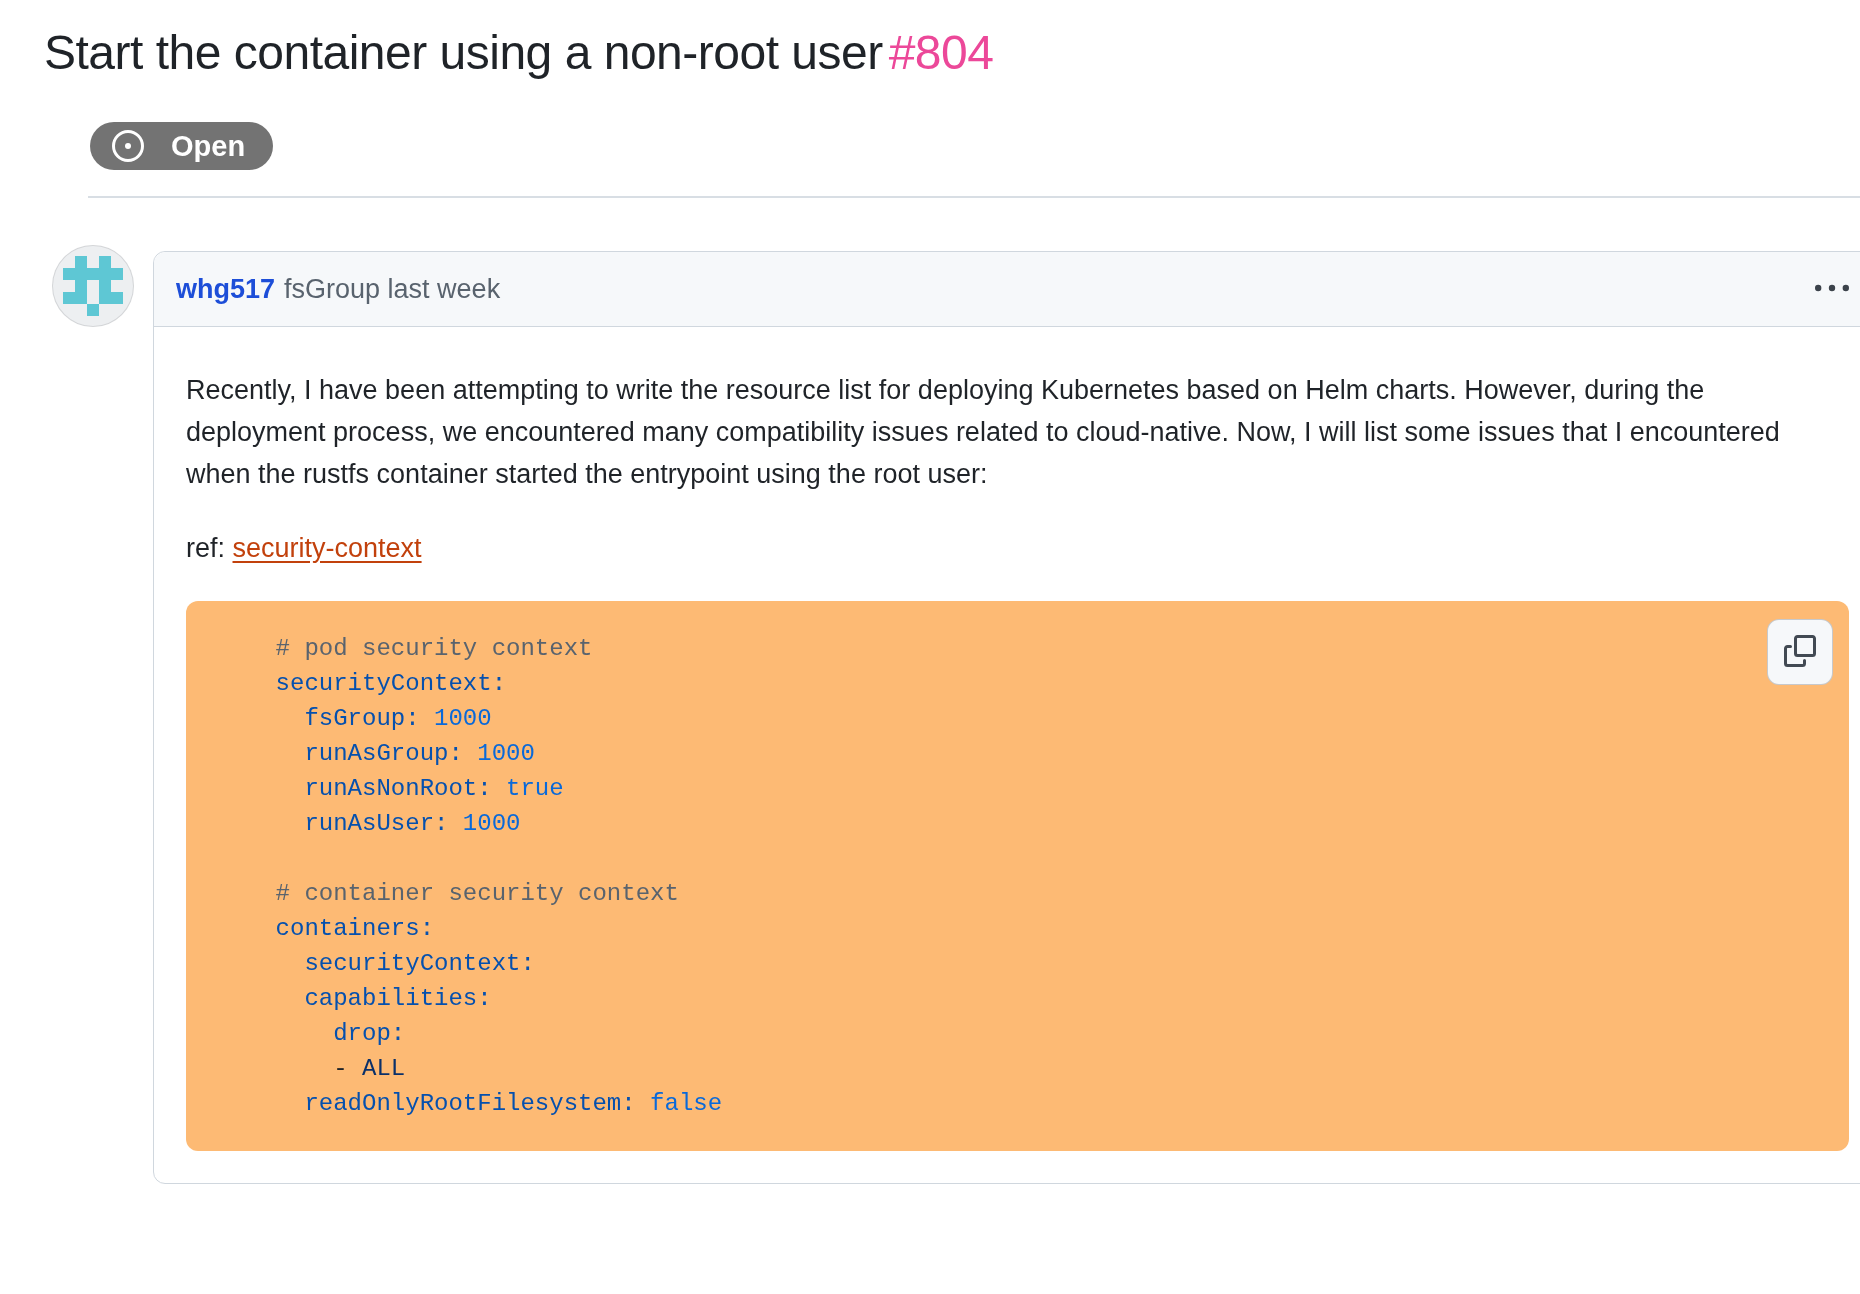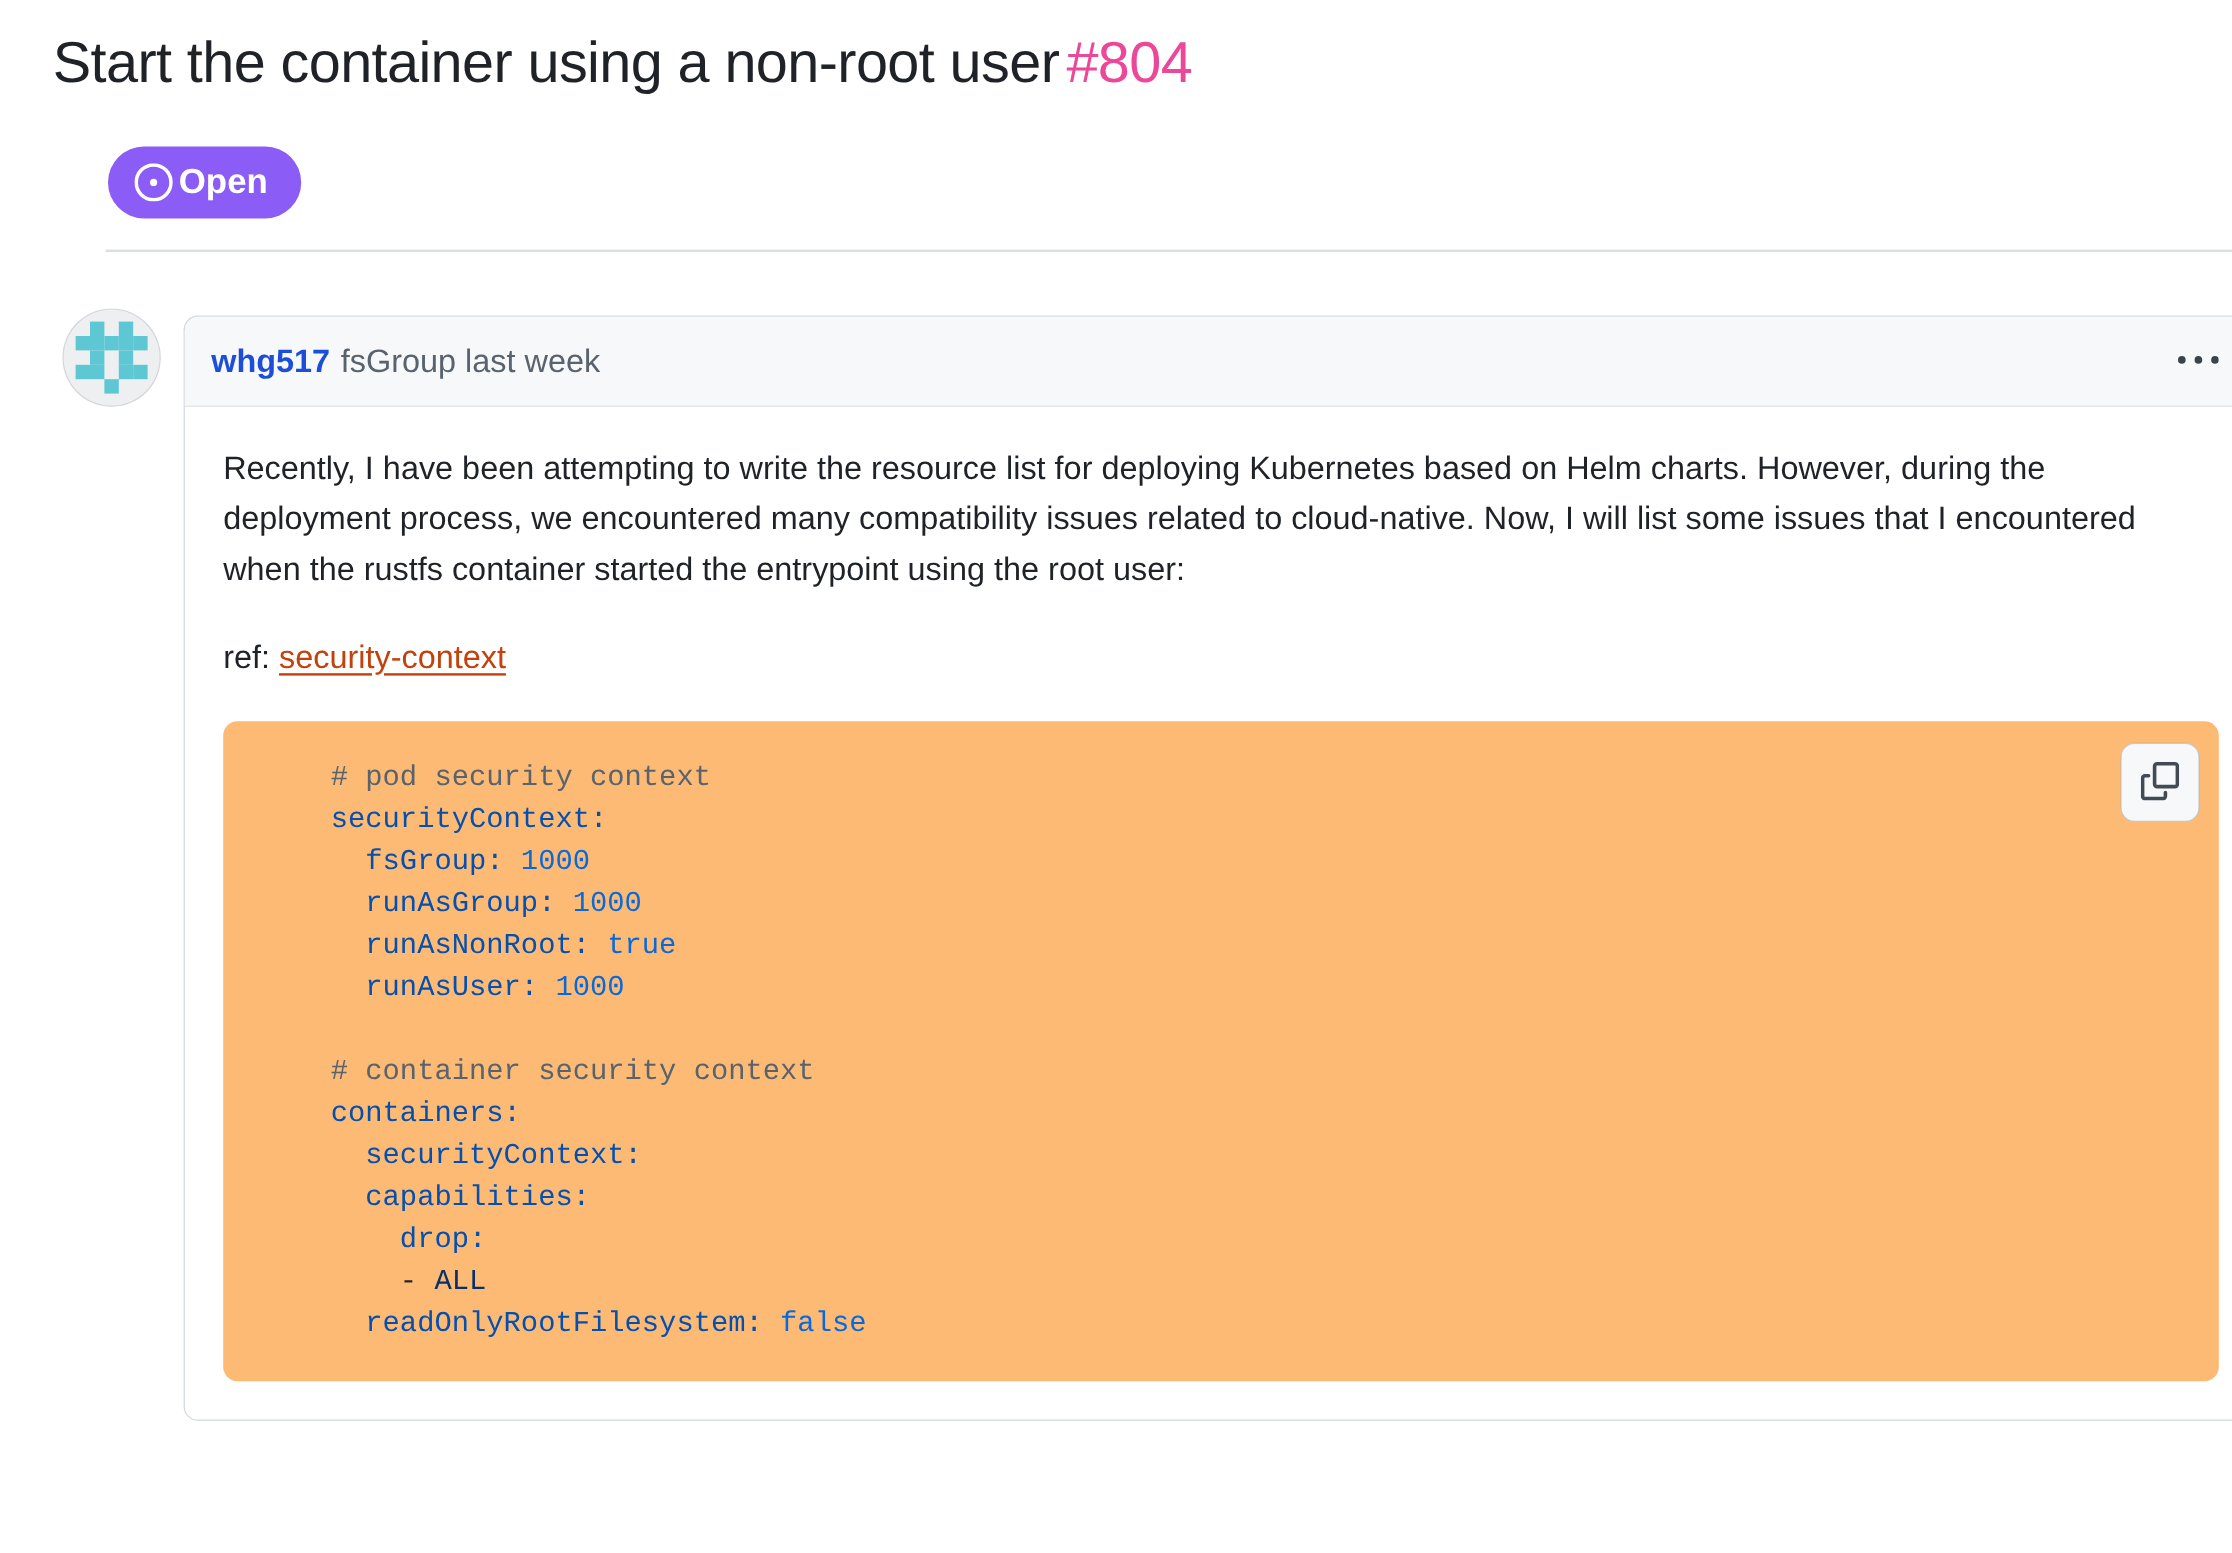--- a/index.html
+++ b/index.html
@@ -19,25 +19,25 @@
     line-height: 58px;
     color: #1f2328;
     white-space: nowrap;
   }
   .issue-number { color: #ec4899; font-weight: 400; margin-left: 6px; }
 
   .state-badge {
     margin: 40px 0 0 46px;
     display: inline-flex;
     align-items: center;
-    gap: 5px;
-    height: 60px;
+    gap: 27px;
+    height: 48px;
     padding: 0 28px 0 22px;
     border-radius: 999px;
-    background: #8b5cf6;
+    background: #737373;
     color: #ffffff;
     font-size: 29px;
     font-weight: 700;
   }
   .state-badge svg { display: block; }
 
   .divider {
     margin: 26px 0 0 44px;
     height: 0;
     border-top: 2px solid #d8dee4;
@@ -101,21 +101,21 @@
     background: none; border: none; cursor: pointer;
     padding: 4px; line-height: 0;
   }
 
   .comment-body {
     padding: 30px 32px 32px 32px;
     font-size: 27px;
     line-height: 42px;
     color: #1f2328;
   }
-  .comment-body p { max-width: 1655px; margin: 0 0 32px 0; }
+  .comment-body p { max-width: 1655px; margin: 12px 0 32px 0; }
   .md-link { color: #c2410c; text-decoration: underline; text-underline-offset: 4px; cursor: pointer; }
 
   
   .code-block {
     position: relative;
     width: 1663px;
     background: #fdba74;
     border-radius: 12px;
     padding: 30px 32px;
   }

